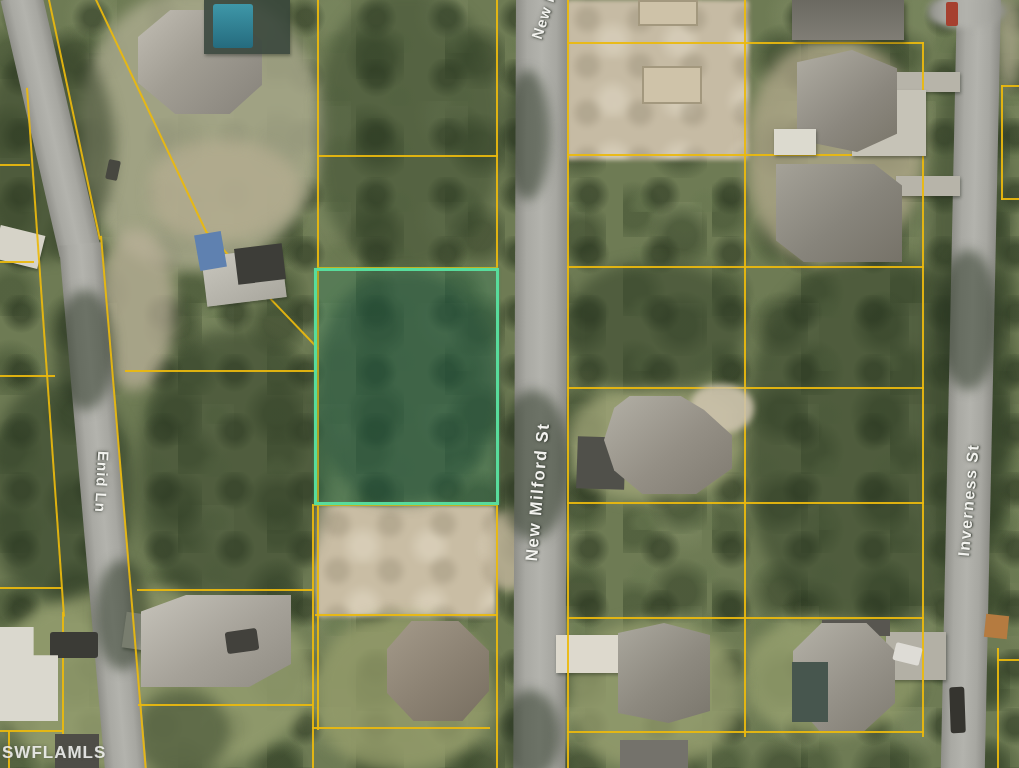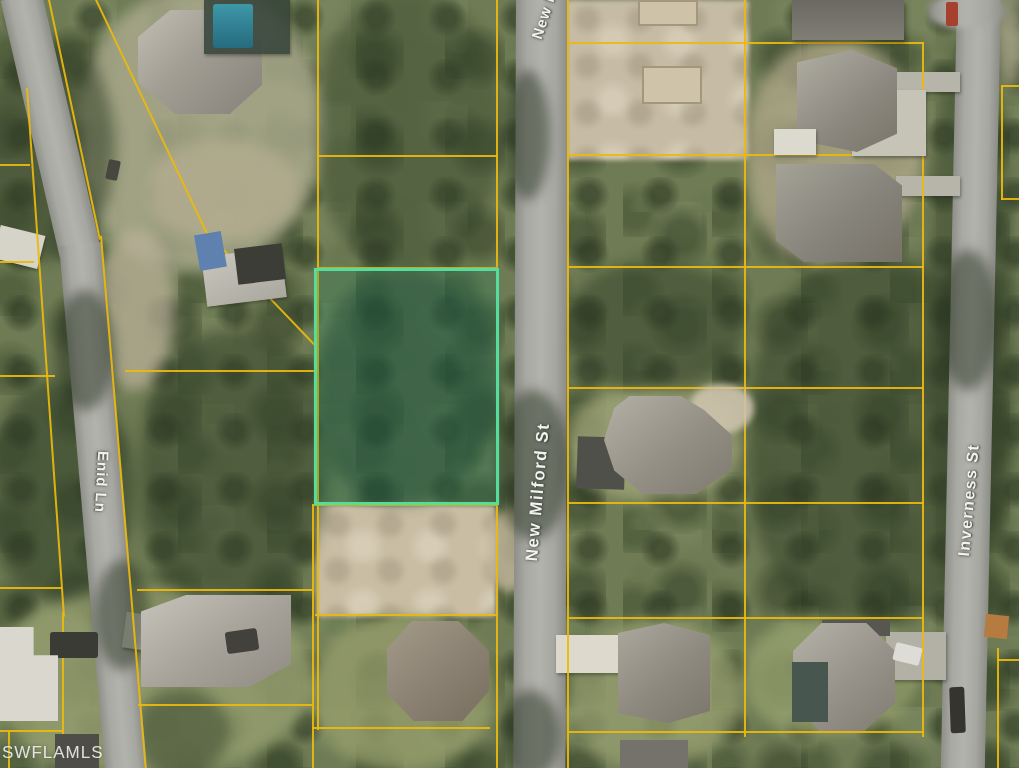--- a/index.html
+++ b/index.html
@@ -23,21 +23,21 @@
   .shadow{border-radius:50%;filter:blur(6px);background:rgba(38,50,32,.5);}
   .hl{height:2px;background:#ebb90e;opacity:.93;}
   .vl{width:2px;background:#ebb90e;opacity:.93;}
   .dl{width:2px;background:#ebb90e;opacity:.93;transform-origin:top left;}
   .roof{box-shadow:2px 3px 5px rgba(28,34,22,.5);}
   .flat{box-shadow:1px 2px 3px rgba(28,34,22,.4);}
   .street-label{color:#f2f2ee;font-weight:bold;white-space:nowrap;letter-spacing:1px;
         text-shadow:0 1px 2px rgba(48,54,44,.95),0 0 4px rgba(48,54,44,.55);}
   #parcel-highlight{border:3px solid #58dc9c;background:rgba(28,124,92,.27);
         box-shadow:0 0 2px rgba(40,160,110,.6);}
-  #watermark{color:rgba(255,255,255,.82);font-weight:normal;font-size:17px;letter-spacing:1px;
+  #watermark{color:rgba(255,255,255,.82);font-weight:bold;font-size:17px;letter-spacing:1px;
         text-shadow:0 0 3px rgba(80,85,75,.8);}
 </style>
 </head>
 <body>
 
 <div id="stage">
 
   <div class="blob" style="left:80px;top:-10px;width:245px;height:280px;background:rgba(169,169,140,.85);"></div>
   <div class="blob" style="left:150px;top:140px;width:150px;height:100px;background:rgba(182,174,146,.7);"></div>
   <div class="blob" style="left:100px;top:230px;width:75px;height:160px;background:rgba(185,176,152,.75);"></div>

